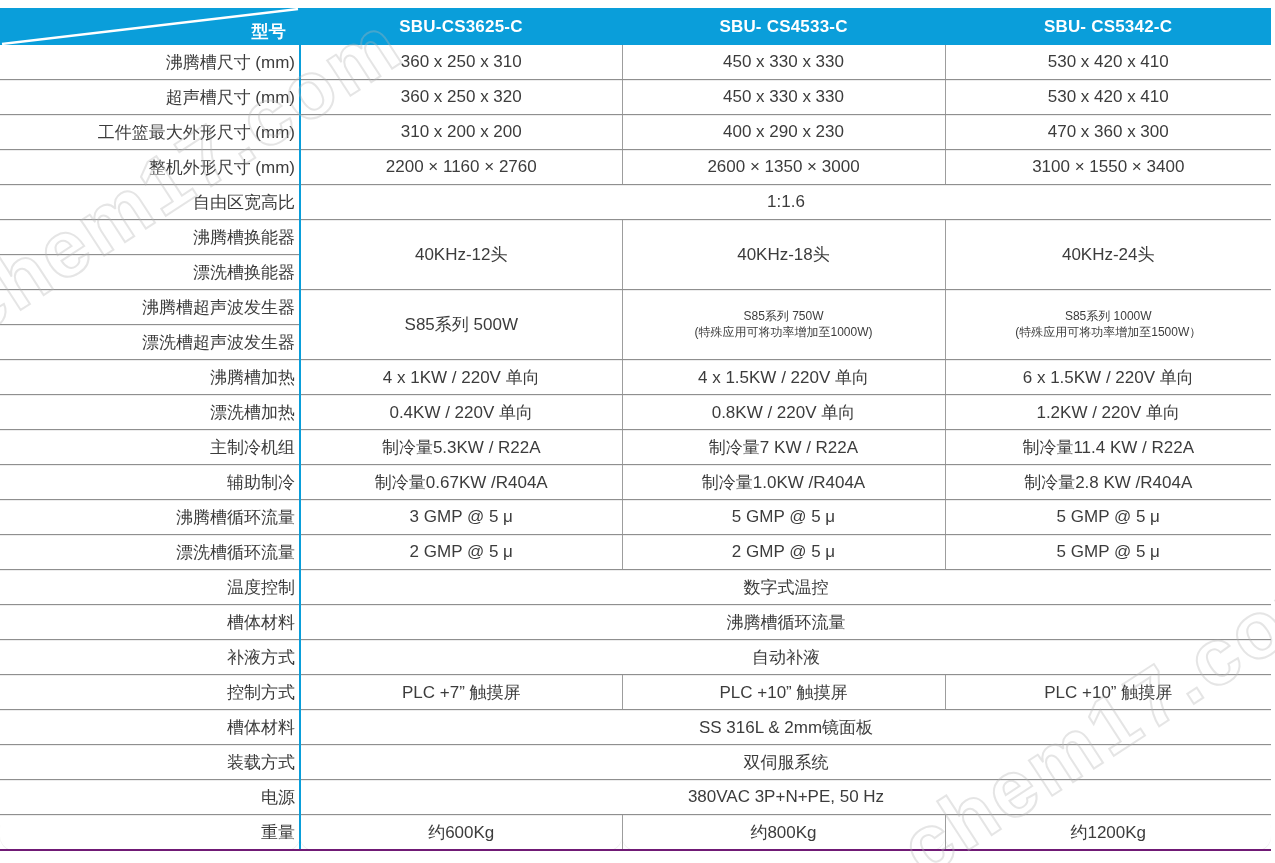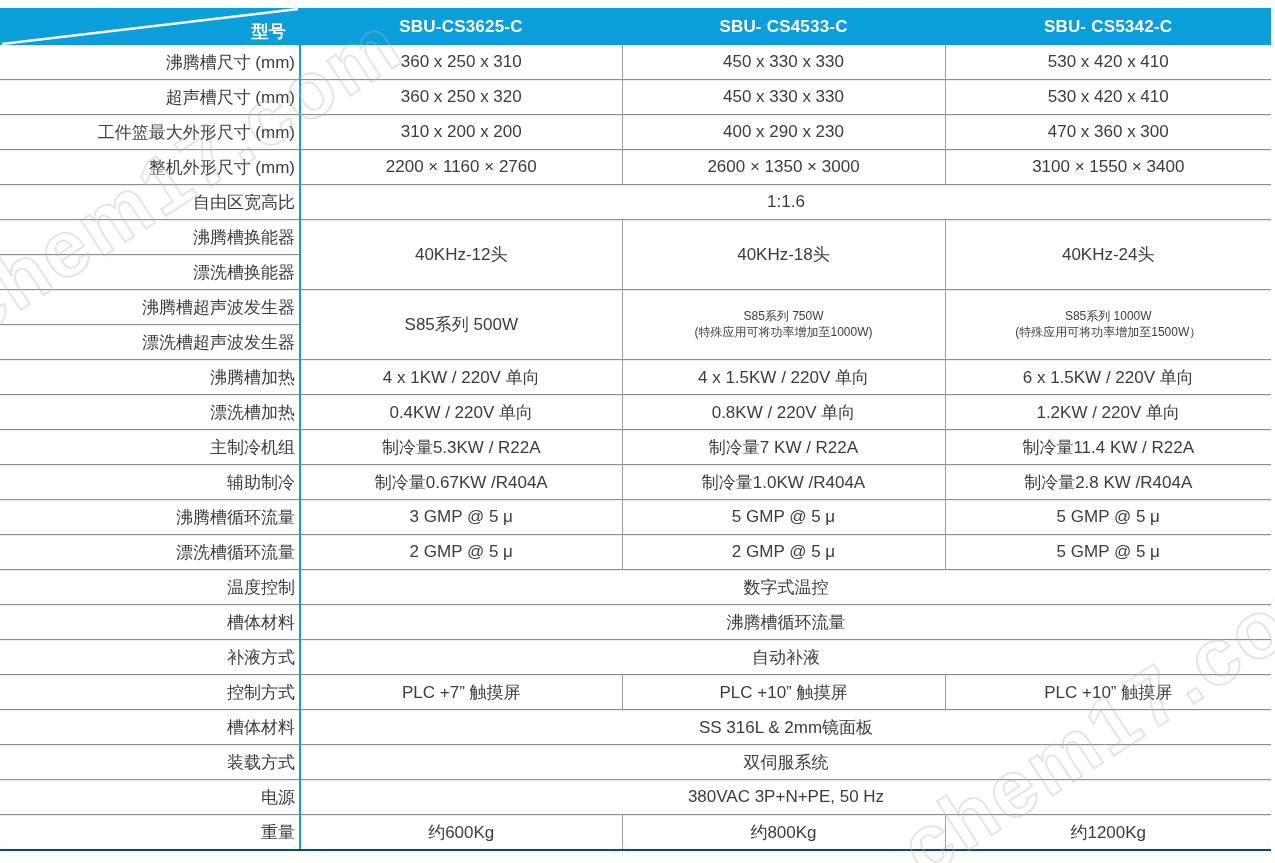--- a/index.html
+++ b/index.html
@@ -39,21 +39,21 @@
   }
   td.lbl{
     text-align:right;padding-left:14px;
     border-right:2px solid #0A9EDA;
     white-space:nowrap;
   }
   td.val{text-align:center;border-right:1px solid #9D9D9D;}
   td.end{border-right:0;}
   td.span{text-align:center;border-right:0;}
   td.two-line{font-size:12px;line-height:1.32;white-space:pre-line;padding-top:3px;padding-bottom:3px;}
-  tr.bottom td{border-bottom:2px solid #0c4a6e;border-radius:14px;}
+  tr.bottom td{border-bottom:2px solid #701a75;border-radius:14px;}
 
   .wm{
     position:absolute;z-index:5;pointer-events:none;white-space:nowrap;
     font-weight:bold;font-size:80px;letter-spacing:3px;
     color:transparent;-webkit-text-stroke:2px rgba(180,180,180,0.35);
     transform:rotate(-33deg);
   }
   #wm-top-left{left:-80px;top:122px;}
   #wm-bottom-right{left:868px;top:662px;}
 </style>

